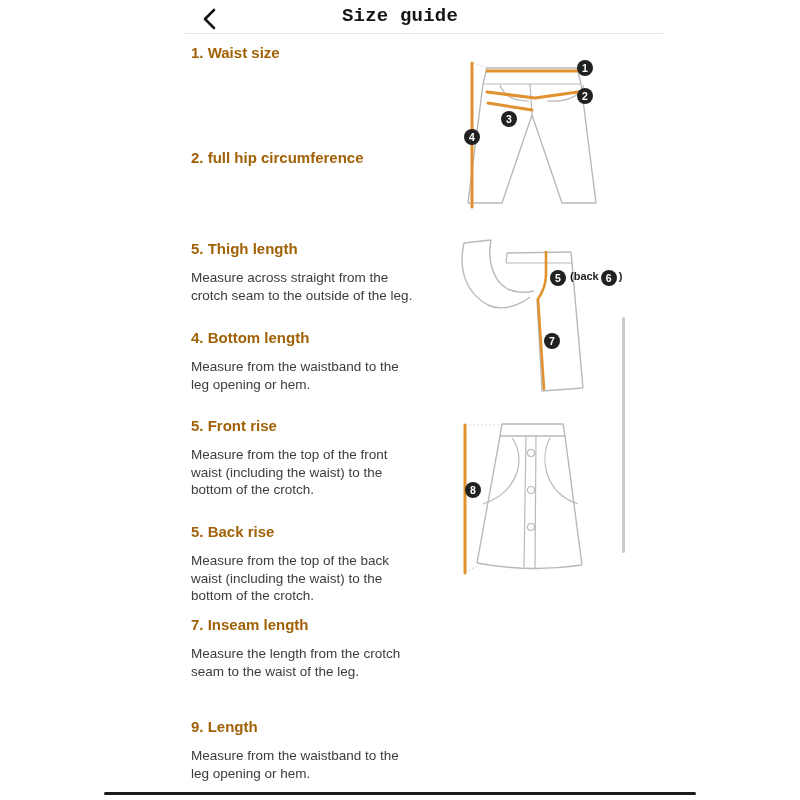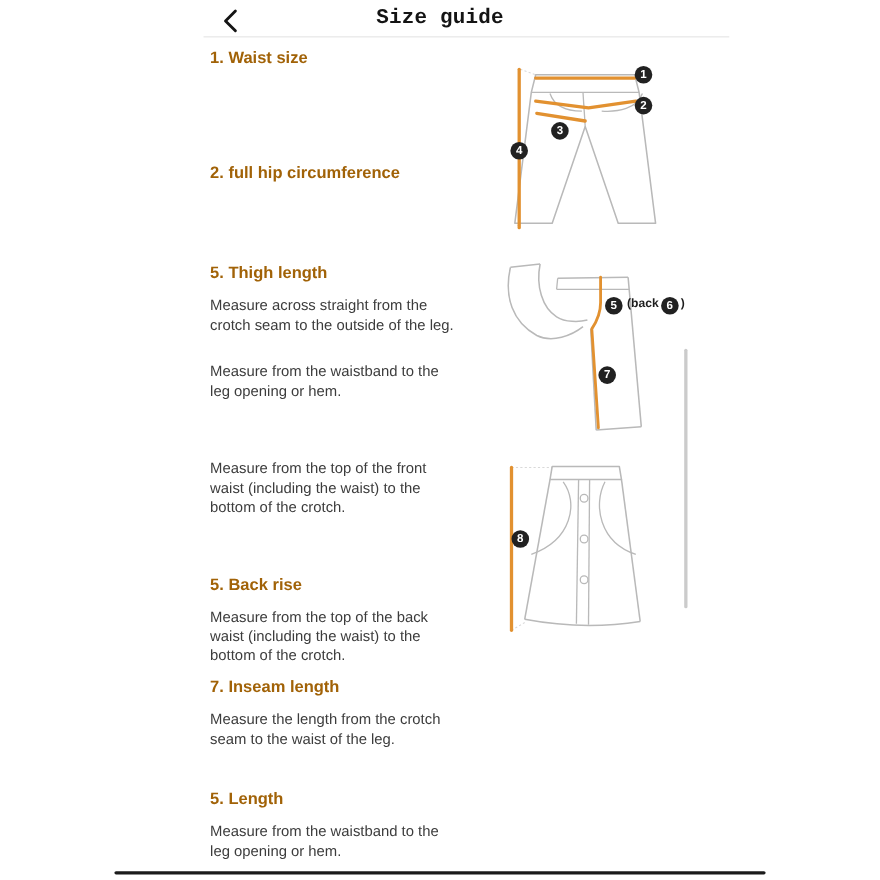--- a/index.html
+++ b/index.html
@@ -62,41 +62,43 @@
   </div>
   <div class="section" style="top:149px">
     <h2>2. full hip circumference</h2>
   </div>
   <div class="section" style="top:240px">
     <h2>5. Thigh length</h2>
     <p>Measure across straight from the
 crotch seam to the outside of the leg.</p>
   </div>
   <div class="section" style="top:329px">
+    <h2>4. Bottom length</h2>
     <p>Measure from the waistband to the
 leg opening or hem.</p>
   </div>
   <div class="section" style="top:417px">
+    <h2>5. Front rise</h2>
     <p>Measure from the top of the front
 waist (including the waist) to the
 bottom of the crotch.</p>
   </div>
   <div class="section" style="top:523px">
     <h2>5. Back rise</h2>
     <p>Measure from the top of the back
 waist (including the waist) to the
 bottom of the crotch.</p>
   </div>
   <div class="section" style="top:616px">
     <h2>7. Inseam length</h2>
     <p>Measure the length from the crotch
 seam to the waist of the leg.</p>
   </div>
   <div class="section" style="top:718px">
-    <h2>5. Length</h2>
+    <h2>9. Length</h2>
     <p>Measure from the waistband to the
 leg opening or hem.</p>
   </div>
 
   <div class="diagram" style="left:450px; top:55px; width:180px; height:160px;">
     <svg width="180" height="160" viewBox="0 0 180 160" fill="none">
 
       <path d="M23,8 L37,13" stroke="#d9d9d9" stroke-width="1" stroke-dasharray="2,2"></path>
       <path d="M22,151 L19,148" stroke="#d9d9d9" stroke-width="1" stroke-dasharray="2,2"></path>
 

